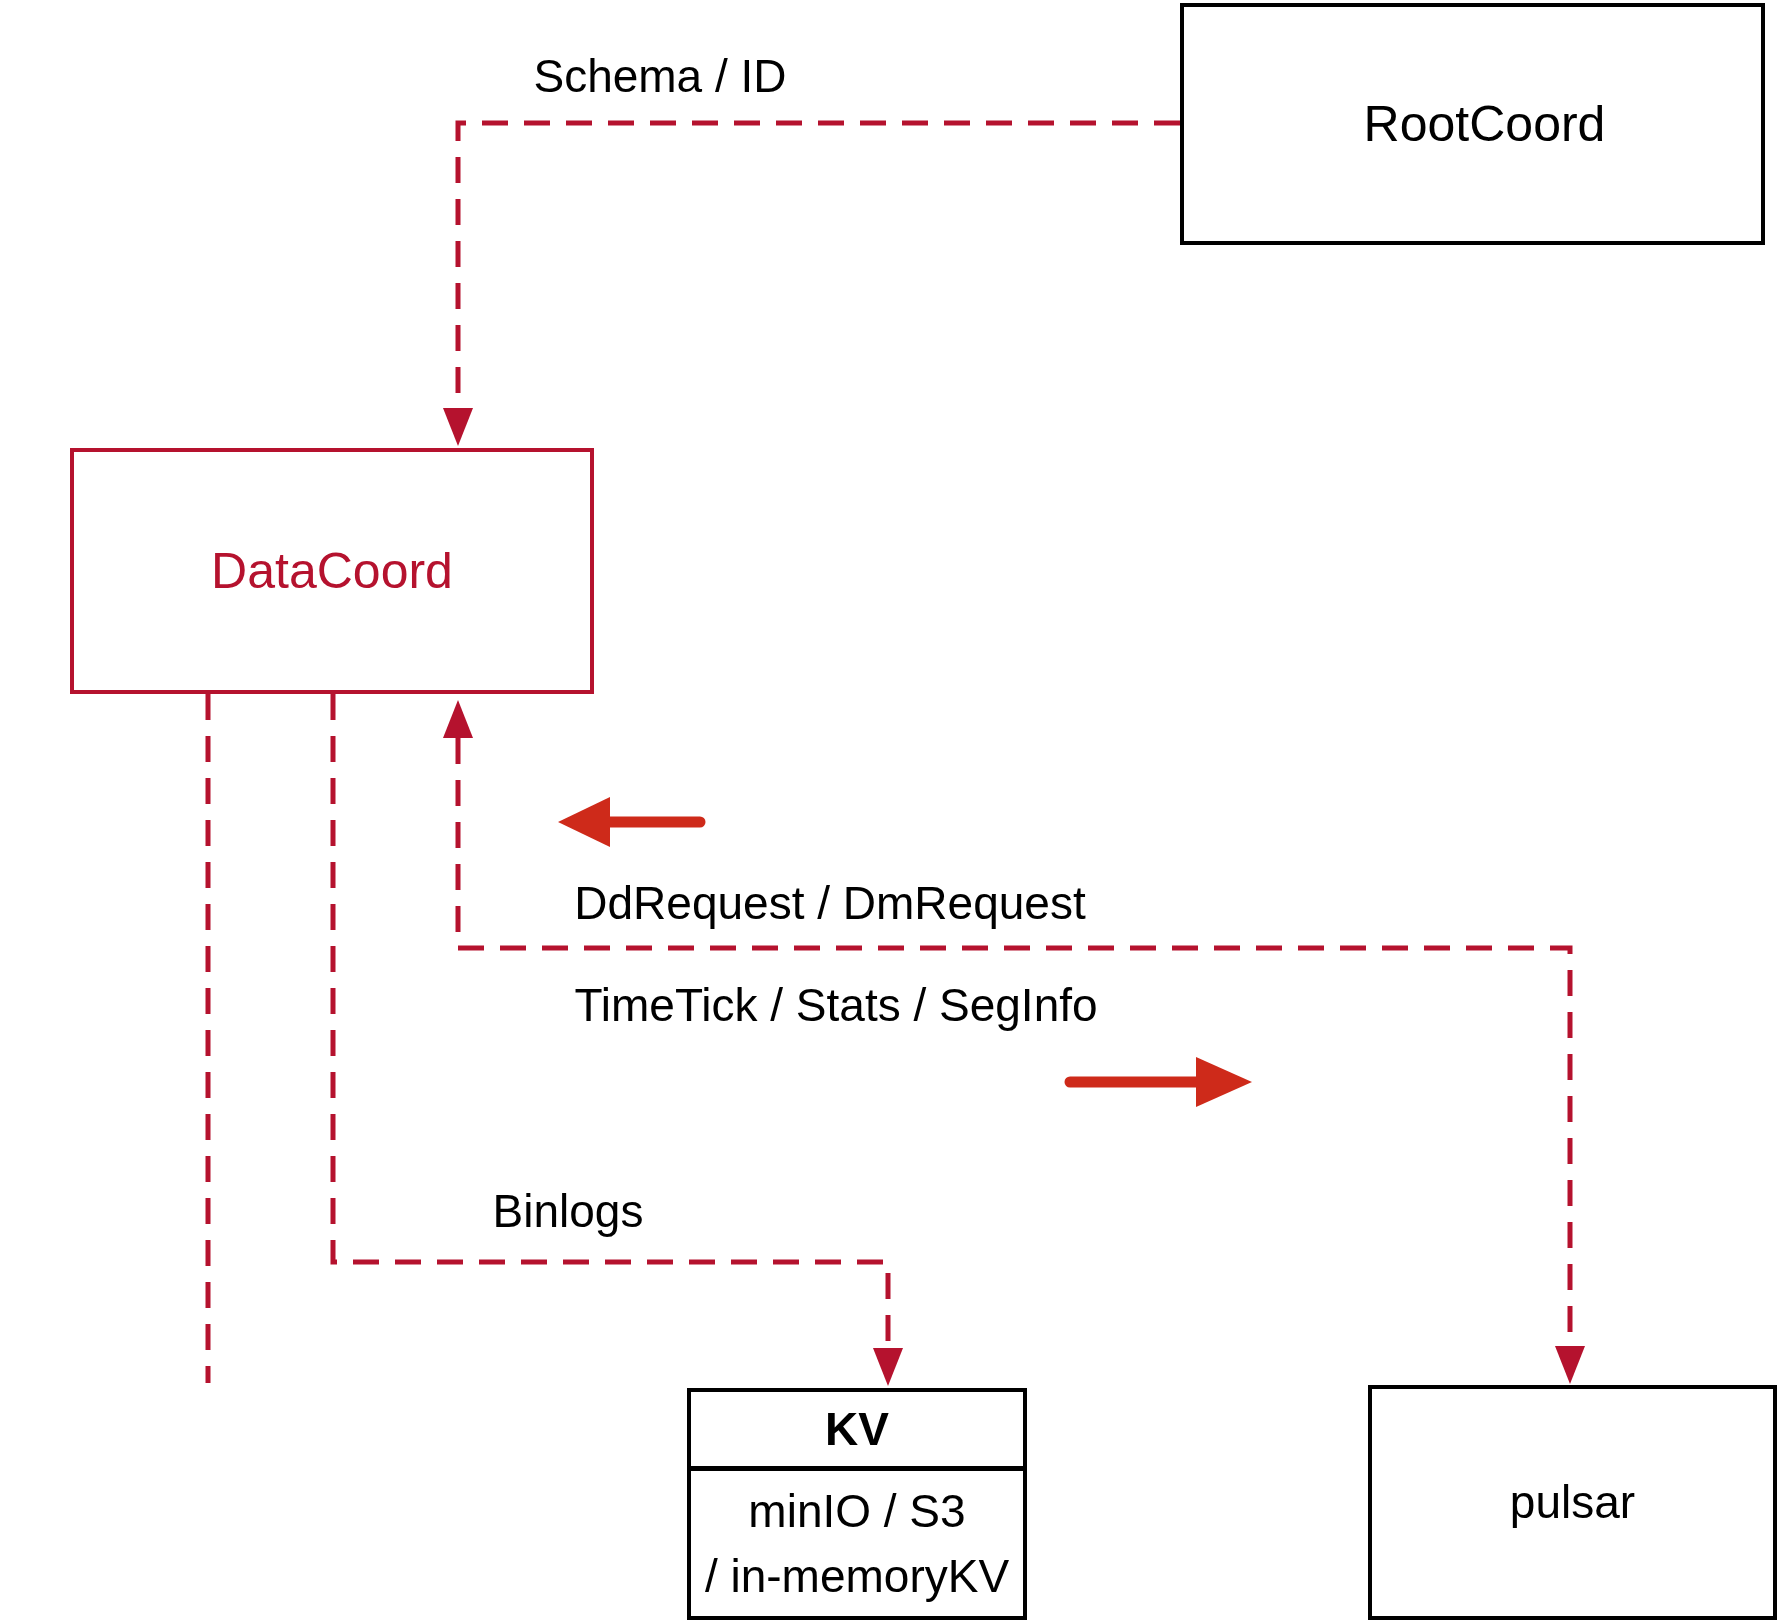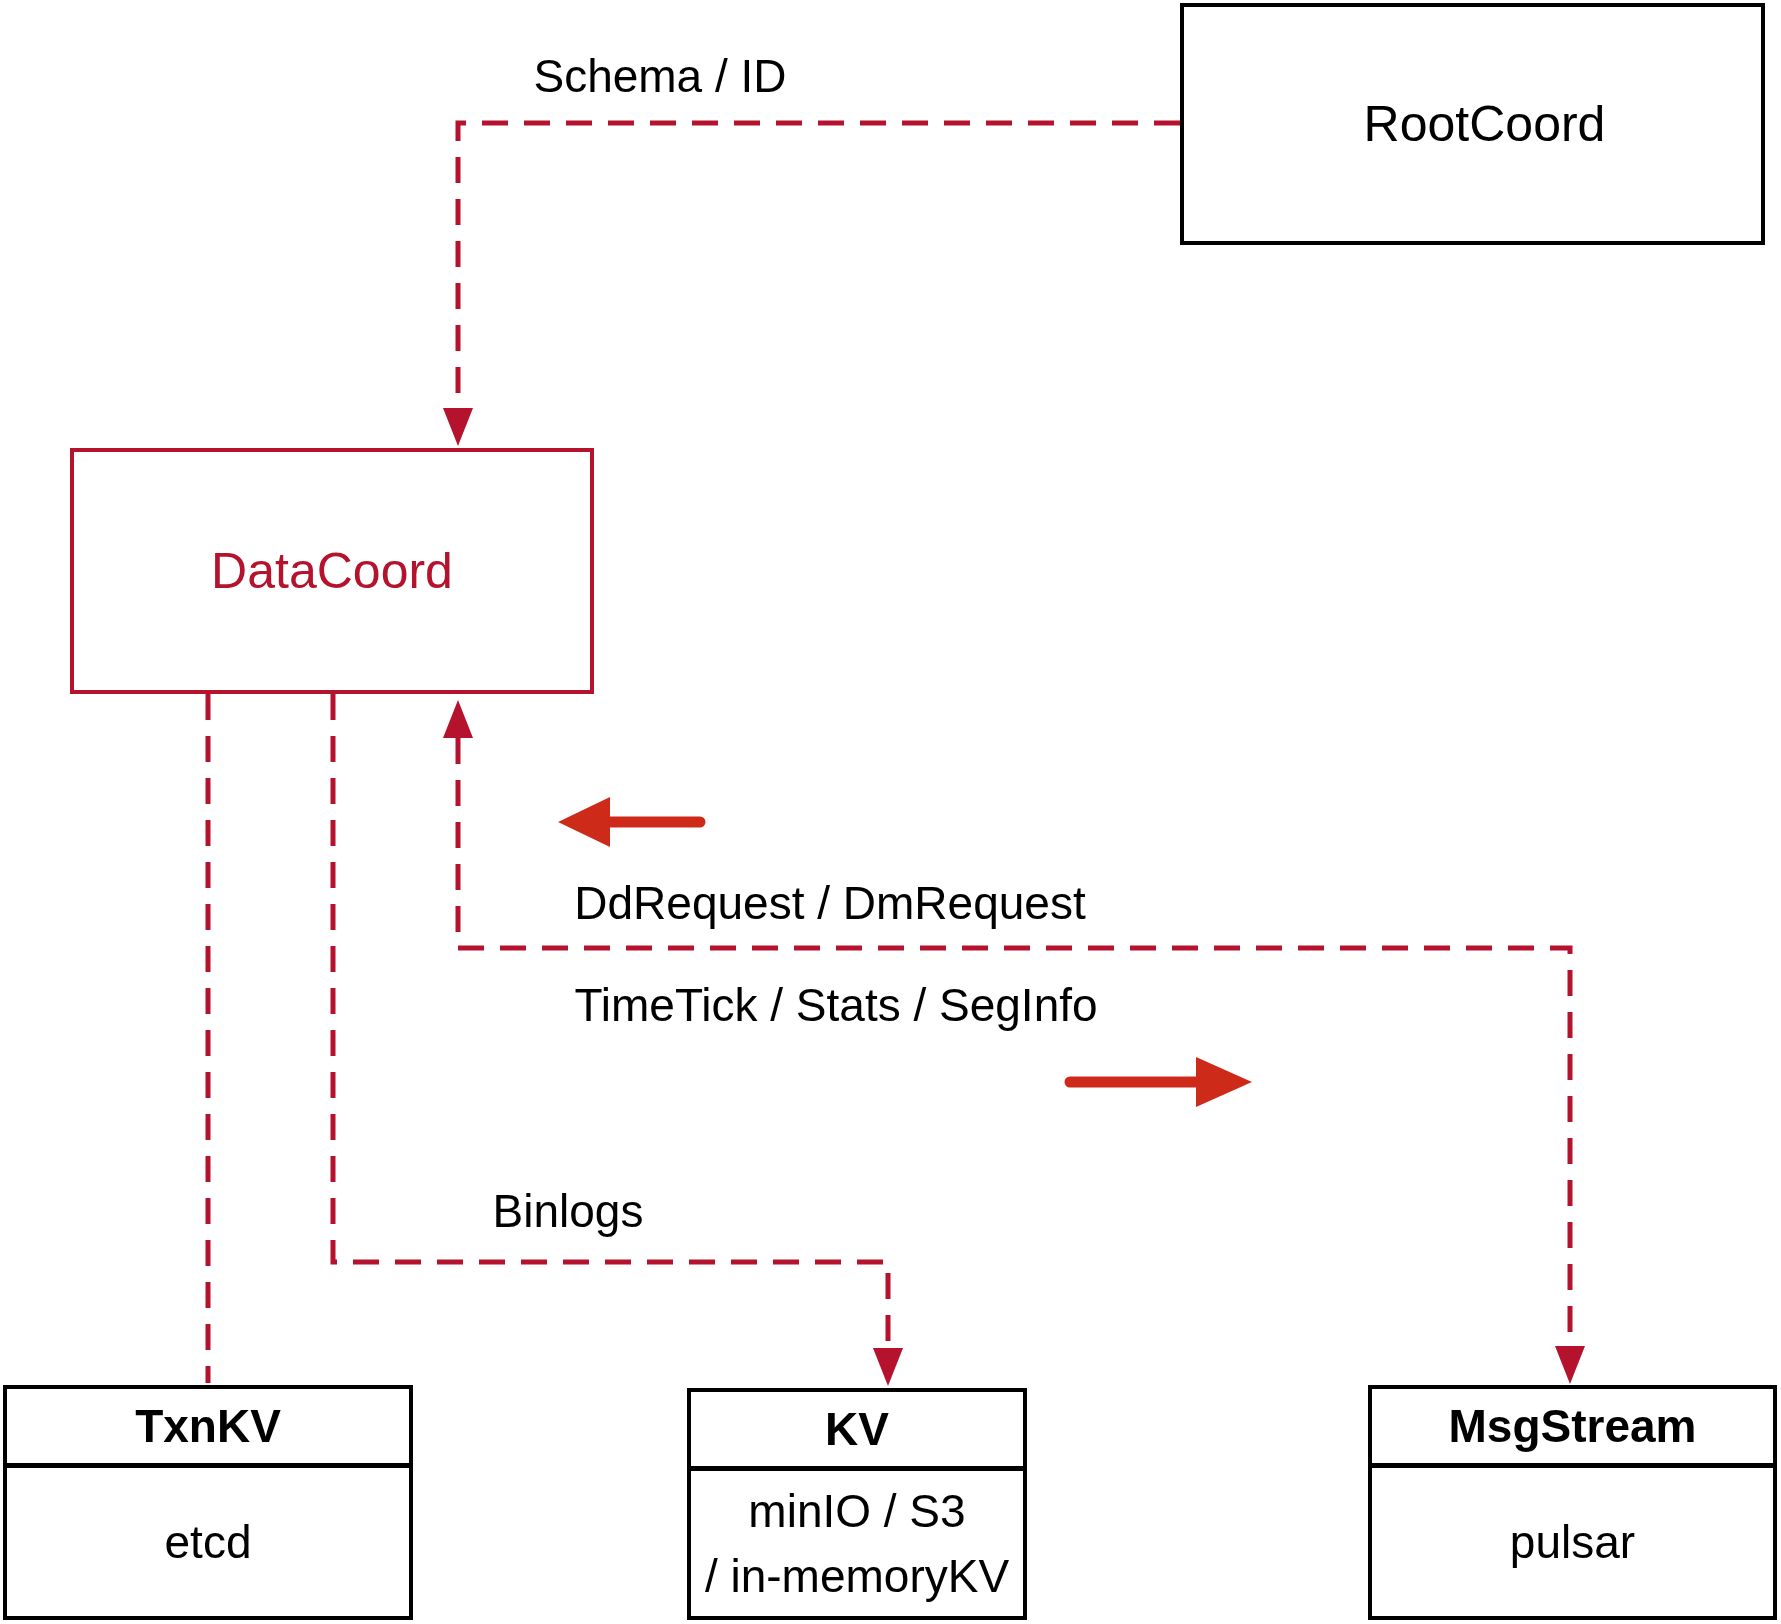--- a/index.html
+++ b/index.html
@@ -133,43 +133,32 @@
   </svg>
 
   <div class="node node-rootcoord">
     <span>RootCoord</span>
   </div>
 
   <div class="node node-datacoord">
     <span>DataCoord</span>
   </div>
 
-  <div class="tbox tbox-txnkv">
-    <div class="tbox-header">
-      <span>TxnKV</span>
-    </div>
-    <div class="tbox-body">
-      <span>etcd</span>
-    </div>
-  </div>
 
   <div class="tbox tbox-kv">
     <div class="tbox-header">
       <span>KV</span>
     </div>
     <div class="tbox-body">
       <span>minIO / S3</span>
       <span>/ in-memoryKV</span>
     </div>
   </div>
 
   <div class="tbox tbox-msgstream">
-    <div class="tbox-header">
-      <span>MsgStream</span>
-    </div>
     <div class="tbox-body">
       <span>pulsar</span>
     </div>
   </div>
 
   <div class="elabel elabel-schema">Schema / ID</div>
   <div class="elabel elabel-dd">DdRequest / DmRequest</div>
   <div class="elabel elabel-timetick">TimeTick / Stats / SegInfo</div>
   <div class="elabel elabel-binlogs">Binlogs</div>
 

